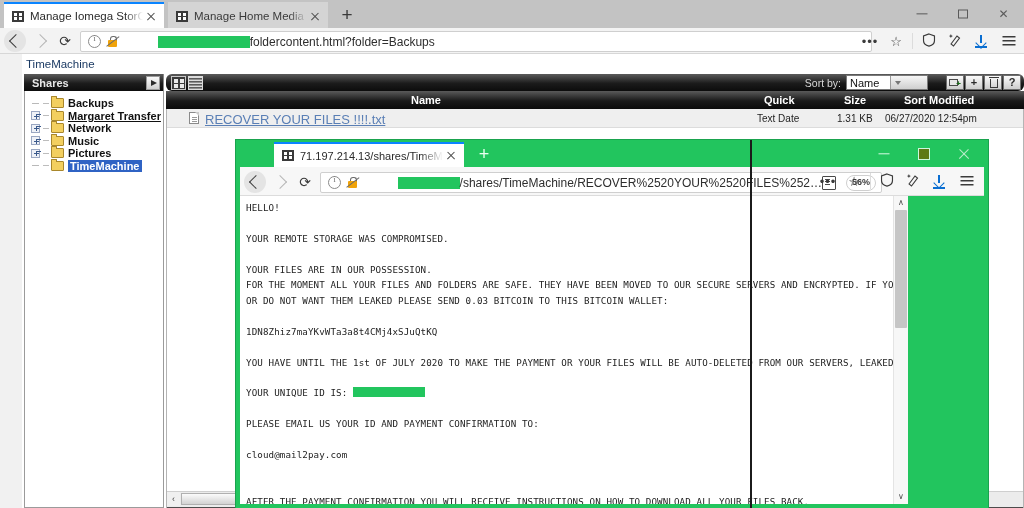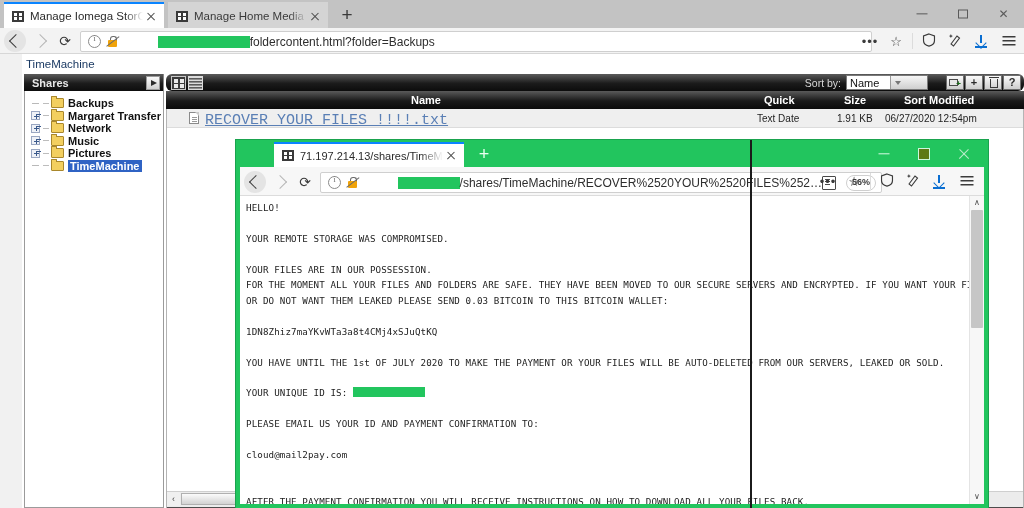--- a/index.html
+++ b/index.html
@@ -170,21 +170,21 @@
   .folder{
     width:13px;height:10px;margin-right:4px;flex:0 0 auto;position:relative;
     background:#f3cf5f;border:1px solid #a9872c;border-radius:0 1px 1px 1px;box-sizing:border-box;
   }
   .folder::before{
     content:"";position:absolute;left:-1px;top:-3px;width:6px;height:3px;
     background:#f3cf5f;border:1px solid #a9872c;border-bottom:none;border-radius:1px 1px 0 0;box-sizing:border-box;
   }
   .tlabel{font-size:11px;font-weight:bold;color:#111;white-space:nowrap;}
   .tnode.selected .tlabel{background:#2f63c4;color:#fff;padding:0 2px;}
-  .tnode.underline .tlabel{}
+  .tnode.underline .tlabel{text-decoration:underline;}
 
   
   .fb{position:absolute;left:166px;top:20px;right:0;height:434px;}
   .fb-toolbar{
     height:17px;background:linear-gradient(#5b5b5b,#1b1b1b 55%,#0c0c0c);
     display:flex;align-items:center;position:relative;border-radius:6px;
   }
   .view-icons{display:flex;align-items:center;margin-left:5px;gap:2px;}
   .vgrid{
     width:15px;height:14px;border:1px solid #c9c9c9;box-sizing:border-box;
@@ -253,21 +253,21 @@
   .doc-icon::before{
     content:"";position:absolute;right:-1px;top:-1px;border-top:4px solid #c9c9c9;border-left:4px solid transparent;
   }
   .doc-icon::after{
     content:"";position:absolute;left:1.5px;top:4px;width:5px;height:5px;
     background:linear-gradient(#9a9a9a,#9a9a9a) 0 0/5px 1px no-repeat,
                linear-gradient(#9a9a9a,#9a9a9a) 0 2px/5px 1px no-repeat,
                linear-gradient(#9a9a9a,#9a9a9a) 0 4px/5px 1px no-repeat;
   }
   .file-link{
-    position:absolute;left:38px;top:3px;font-size:15px;color:#5a7fb5;text-decoration:underline;white-space:nowrap;font-family:Liberation Mono, monospace;
+    position:absolute;left:38px;top:3px;font-size:13px;color:#5a7fb5;text-decoration:underline;white-space:nowrap;
   }
   .cell{position:absolute;top:4px;font-size:10px;color:#1e1e1e;}
 
   .hscroll{
     position:absolute;left:0;bottom:0;right:0;height:15px;background:#ececec;border-top:1px solid #cfcfcf;
   }
   .hscroll .lbtn{
     position:absolute;left:0;top:0;width:13px;height:14px;background:#f0f0f0;
     font-size:9px;color:#444;text-align:center;line-height:14px;
   }
@@ -317,21 +317,21 @@
     background:linear-gradient(#4a4a4a,#4a4a4a) 0 0/5px 1.2px no-repeat,
                linear-gradient(#4a4a4a,#4a4a4a) 0 2.6px/5px 1.2px no-repeat,
                linear-gradient(#4a4a4a,#4a4a4a) 0 5.2px/5px 1.2px no-repeat;
   }
   .zoom-pill{
     height:14px;padding:0 5px;border:1px solid #cfcfcf;border-radius:8px;background:#fff;
     font-size:9px;font-weight:bold;color:#3a3a3a;line-height:13px;margin-left:6px;
   }
 
   .inner-content{
-    position:absolute;left:4px;top:56px;width:744px;height:308px;background:#fff;overflow:hidden;
+    position:absolute;left:4px;top:56px;width:668px;height:308px;background:#fff;overflow:hidden;
   }
   .note{
     position:absolute;left:6px;top:4px;right:18px;
     font-family:"DejaVu Sans Mono","Liberation Mono",monospace;
     font-size:9.2px;line-height:15.45px;color:#222;white-space:pre;letter-spacing:0.1px;
   }
   .note .redbox{background:#22c55e;display:inline-block;width:72px;height:10px;vertical-align:-1px;}
 
   .vscroll{
     position:absolute;right:0;top:0;width:14px;height:308px;background:#f7f7f7;border-left:1px solid #e4e4e4;
@@ -518,21 +518,21 @@
         <span class="col" style="left:598px">Quick</span>
         <span class="col" style="left:678px">Size</span>
         <span class="col" style="left:738px">Sort Modified</span>
       </div>
 
       <div class="fb-rows">
         <div class="fb-row">
           <span class="doc-icon"></span>
           <a class="file-link" href="#">RECOVER YOUR FILES !!!!.txt</a>
           <span class="cell" style="left:590px">Text Date</span>
-          <span class="cell" style="left:670px">1.91 KB</span>
+          <span class="cell" style="left:670px">1.31 KB</span>
           <span class="cell" style="left:718px">06/27/2020 12:54pm</span>
         </div>
 
         <div class="hscroll">
           <span class="lbtn">‹</span>
           <span class="thumb"></span>
         </div>
         <div class="fb-footer"></div>
       </div>
     </div>

